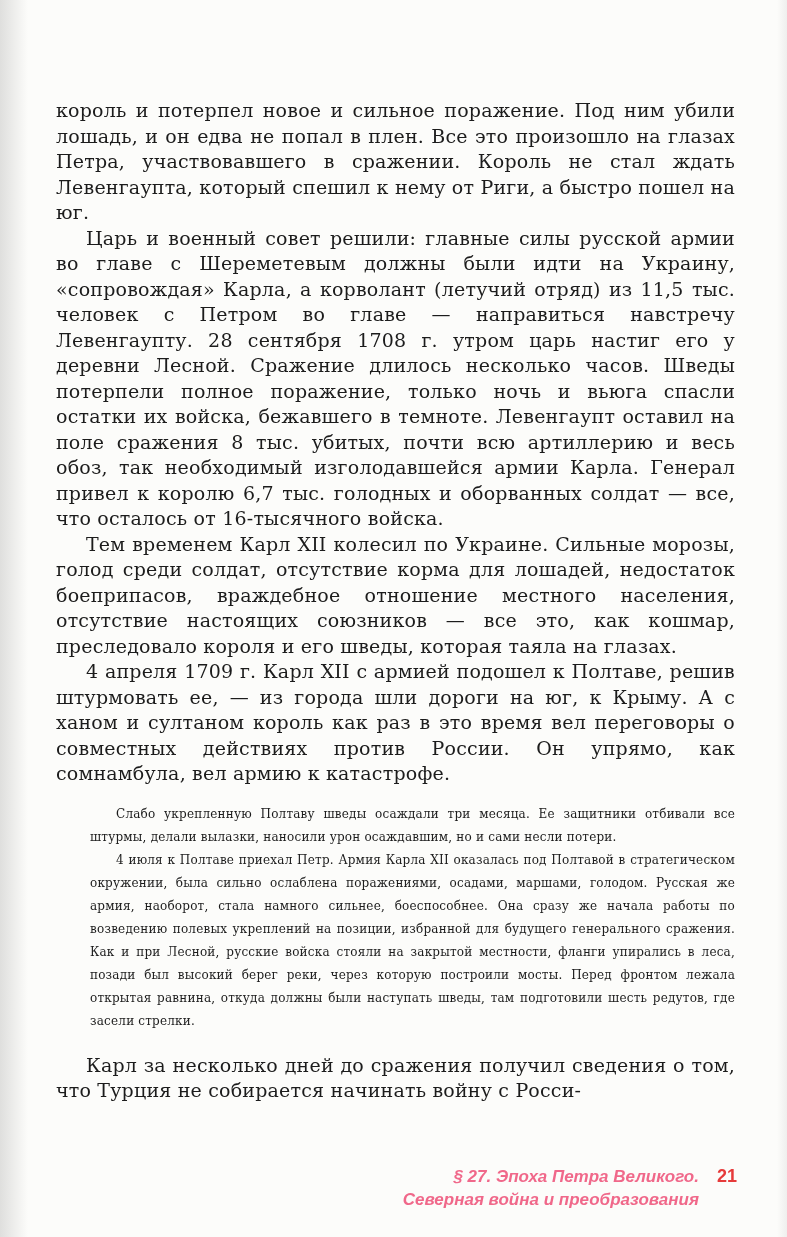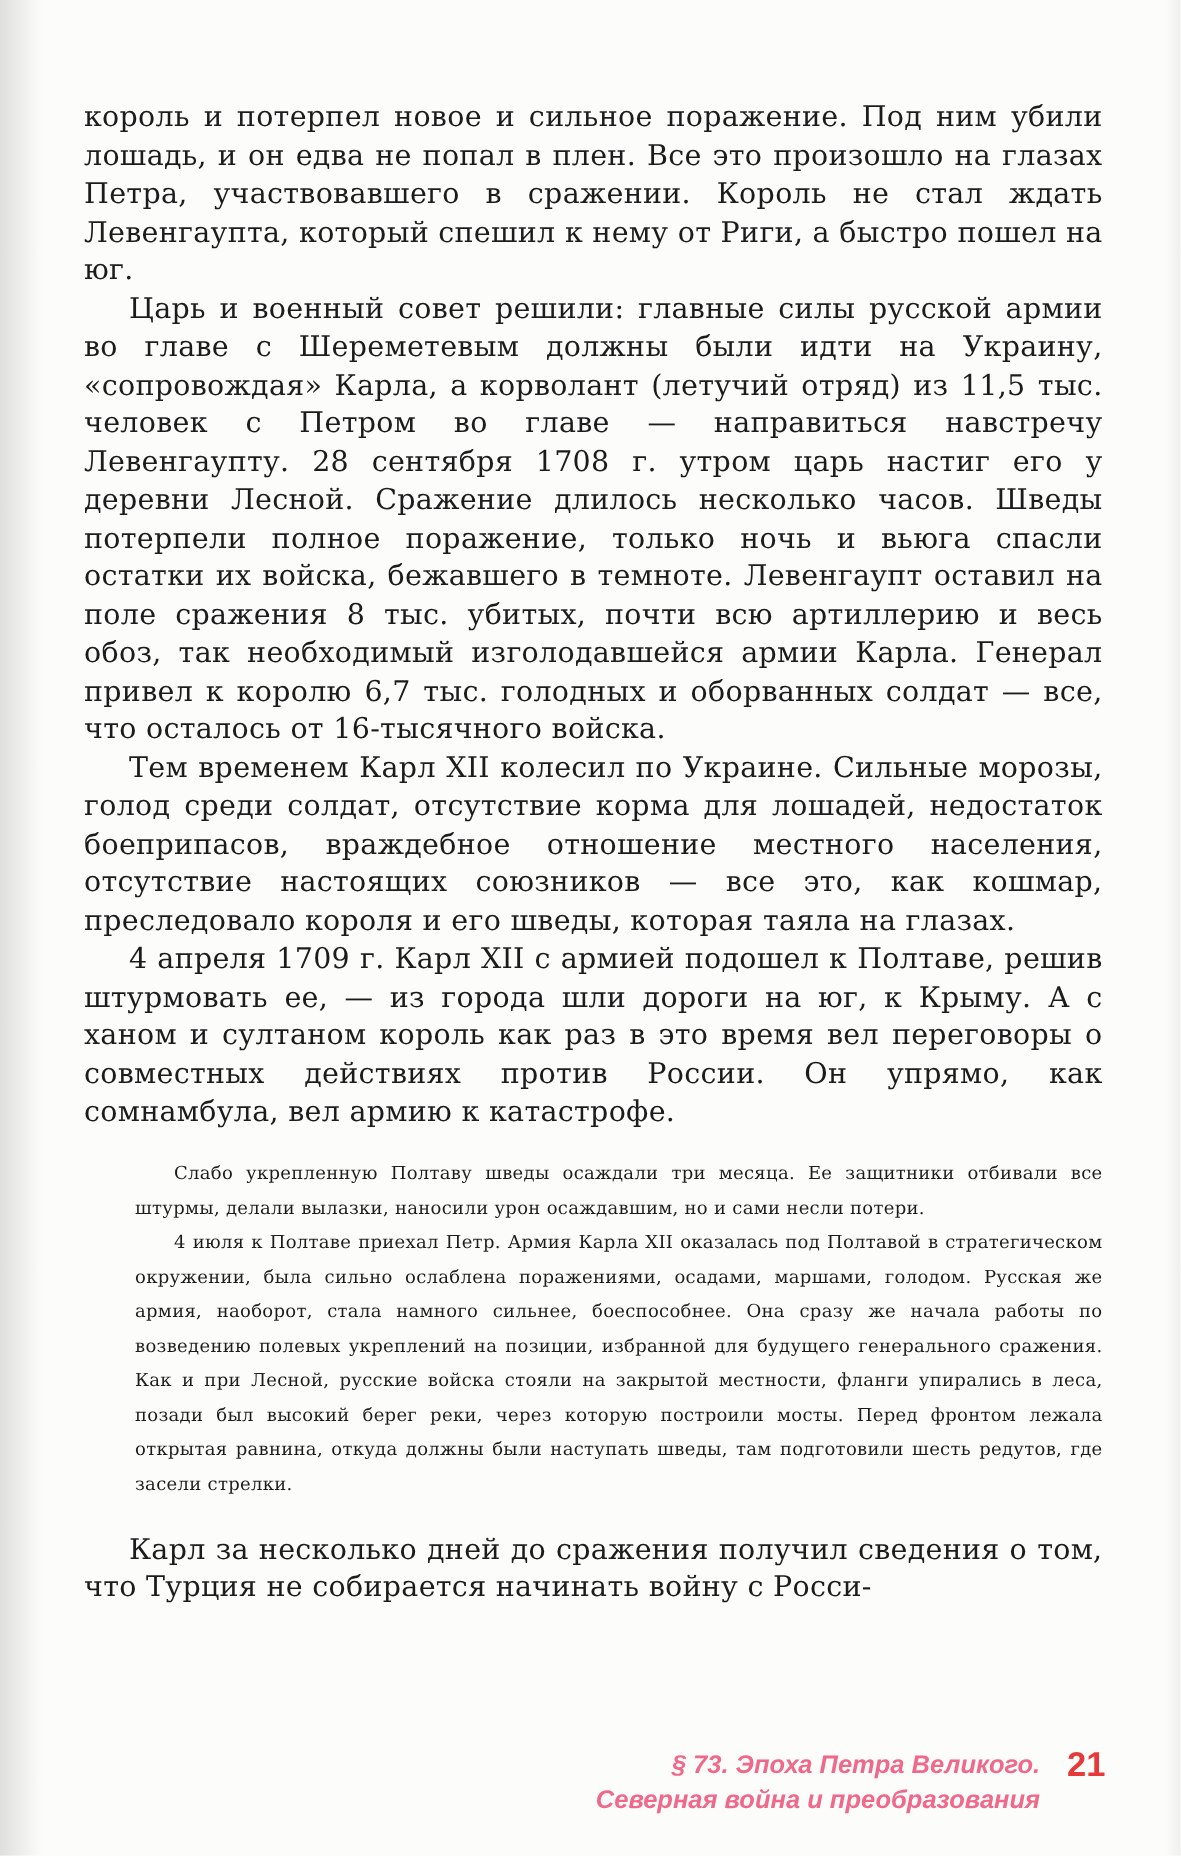--- a/index.html
+++ b/index.html
@@ -12,21 +12,21 @@
     position: relative;
     overflow: hidden;
     background: var(--page-bg, #fcfcfa);
     color: var(--text-color, #1c1c1c);
     font-family: "DejaVu Serif", "Liberation Serif", serif;
   }
   .page {
     position: absolute;
     inset: 0;
     box-sizing: border-box;
-    padding: 66px 52px 0 56px;
+    padding: 98px 52px 0 56px;
   }
   .binding-shadow {
     position: absolute;
     left: 0; top: 0; bottom: 0;
     width: 28px;
     background: linear-gradient(to right, rgba(70,70,70,0.16), rgba(70,70,70,0));
     pointer-events: none;
   }
   .edge-shadow-right {
     position: absolute;
@@ -73,21 +73,21 @@
     font-style: italic;
     font-weight: bold;
     font-size: 17px;
     line-height: 23px;
     color: var(--footer-pink, #f06a8a);
   }
   .page-number {
     margin-left: 18px;
     font-family: "Liberation Sans", sans-serif;
     font-weight: bold;
-    font-size: 23px;
+    font-size: 18px;
     line-height: 23px;
     color: var(--page-red, #e63a3a);
   }
 </style>
 </head>
 <body>
 
 <div class="page">
 
   <main class="text-block">
@@ -99,21 +99,21 @@
     <section class="inset">
       <p class="para">Слабо укрепленную Полтаву шведы осаждали три месяца. Ее защитники отбивали все штурмы, делали вылазки, наносили урон осаждавшим, но и сами несли потери.</p>
       <p class="para">4 июля к Полтаве приехал Петр. Армия Карла XII оказалась под Полтавой в стратегическом окружении, была сильно ослаблена поражениями, осадами, маршами, голодом. Русская же армия, наоборот, стала намного сильнее, боеспособнее. Она сразу же начала работы по возведению полевых укреплений на позиции, избранной для будущего генерального сражения. Как и при Лесной, русские войска стояли на закрытой местности, фланги упирались в леса, позади был высокий берег реки, через которую построили мосты. Перед фронтом лежала открытая равнина, откуда должны были наступать шведы, там подготовили шесть редутов, где засели стрелки.</p>
     </section>
 
     <p class="para closing">Карл за несколько дней до сражения получил сведения о том, что Турция не собирается начинать войну с Росси-</p>
   </main>
 
   <footer class="footer">
     <div class="footer-title">
-      <div>§ 73. Эпоха Петра Великого.</div>
+      <div>§ 27. Эпоха Петра Великого.</div>
       <div>Северная война и преобразования</div>
     </div>
     <div class="page-number">21</div>
   </footer>
 
   <div class="binding-shadow"></div>
   <div class="edge-shadow-right"></div>
 </div>
 
 </body></html>

